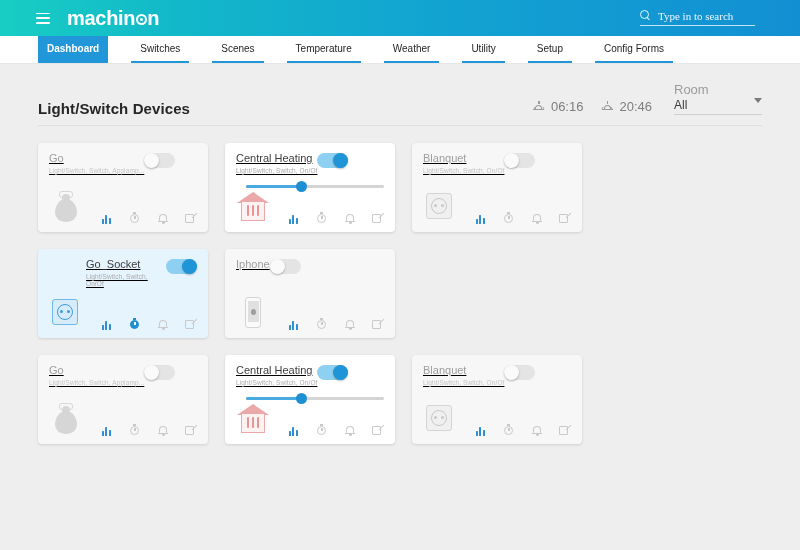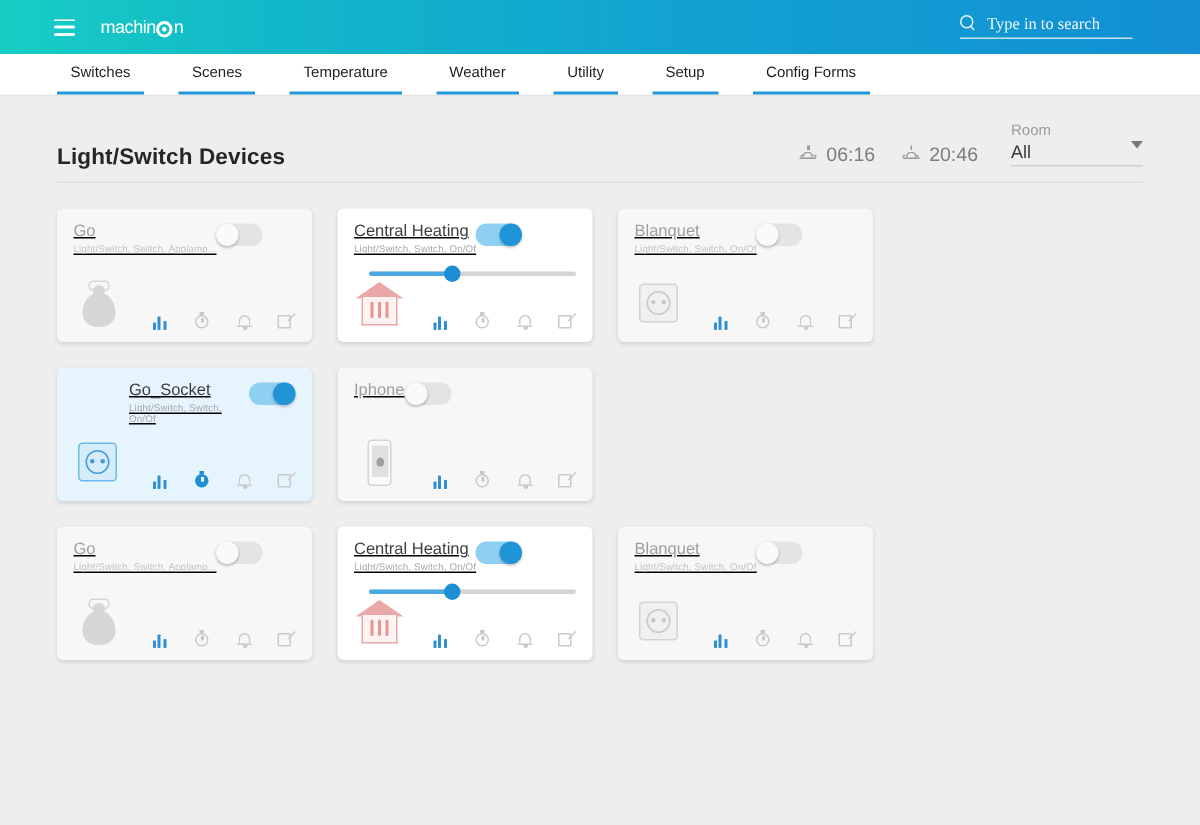--- a/index.html
+++ b/index.html
@@ -16,21 +16,21 @@
     background:linear-gradient(90deg,#18cec4 0%, #12b8c9 22%, #12a3d1 55%, #128fd3 100%);
     display:flex; align-items:center; position:relative;
   }
   .hamburger{
     margin-left:36px; width:14px; height:11px;
     display:flex; flex-direction:column; justify-content:space-between;
     cursor:pointer;
   }
   .hamburger i{ display:block; height:1.5px; background:#fff; border-radius:1px;}
   .logo{
-    margin-left:17px; color:#fff; font-weight:normal; font-size:12px;
+    margin-left:17px; color:#fff; font-weight:bold; font-size:20px;
     letter-spacing:.2px; display:flex; align-items:center; line-height:1;
   }
   .logo .lg-a{ letter-spacing:-.3px; }
   .logo .ring{
     display:inline-block; width:11px; height:11px; border-radius:50%;
     border:2.2px solid #fff; position:relative; margin:0 .5px; top:1px;
   }
   .logo .ring::after{
     content:""; position:absolute; width:3px;height:3px;border-radius:50%;
     background:#fff; left:2px; top:2px;
@@ -89,21 +89,21 @@
   .sun-ico .dome{
     position:absolute; width:7px;height:3.5px; border:1.1px solid #9a9a9a;
     border-bottom:none; border-radius:4px 4px 0 0; left:2.5px; bottom:3.5px;
   }
   .sun-ico .ground{ position:absolute; width:11px;height:1.1px;background:#9a9a9a;left:0.5px;bottom:2px;}
   .sun-ico .ray{ position:absolute; width:1.1px;height:3px;background:#9a9a9a;left:5.5px;top:0;}
   .sun-ico .r2{ position:absolute;width:1.1px;height:2px;background:#9a9a9a;left:1px;bottom:3.5px;transform:rotate(45deg);}
   .sun-ico .r3{ position:absolute;width:1.1px;height:2px;background:#9a9a9a;right:1px;bottom:3.5px;transform:rotate(-45deg);}
 
   .room-sel{ width:88px; padding-bottom:2px; }
-  .room-lbl{ font-size:10px; color:#9c9c9c; margin-bottom:1px;}
+  .room-lbl{ font-size:13px; color:#9c9c9c; margin-bottom:1px;}
   .room-val-row{
     display:flex; justify-content:space-between;
     border-bottom:1px solid #cfcfcf; padding-bottom:2px;
   }
   .room-val{ font-size:12px; color:#3a3a3a; }
   .caret{ width:0;height:0;border-left:4px solid transparent;border-right:4px solid transparent;
           border-top:5px solid #7a7a7a; margin-bottom:2px;}
 
   
   .cards{ display:flex; flex-wrap:wrap; gap:17px; padding-top:17px; }
@@ -249,20 +249,21 @@
       <span class="ring"></span>
       <span>n</span>
   </div>
   <div class="search-wrap">
     <span class="search-ico"></span>
     <input class="search-input" type="text" placeholder="Type in to search" style="">
   </div>
 </div>
 
 <div class="tabbar">
+  <div class="tab active">Dashboard</div>
   <div class="tab">Switches</div>
   <div class="tab">Scenes</div>
   <div class="tab">Temperature</div>
   <div class="tab">Weather</div>
   <div class="tab">Utility</div>
   <div class="tab">Setup</div>
   <div class="tab">Config Forms</div>
 </div>
 
 <div class="main">

